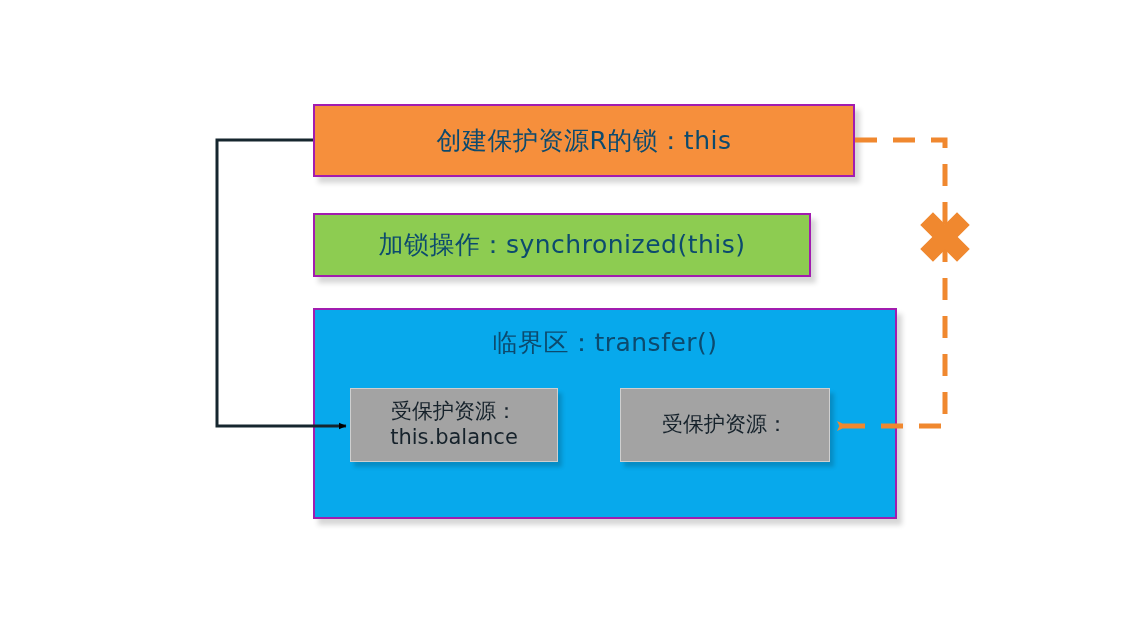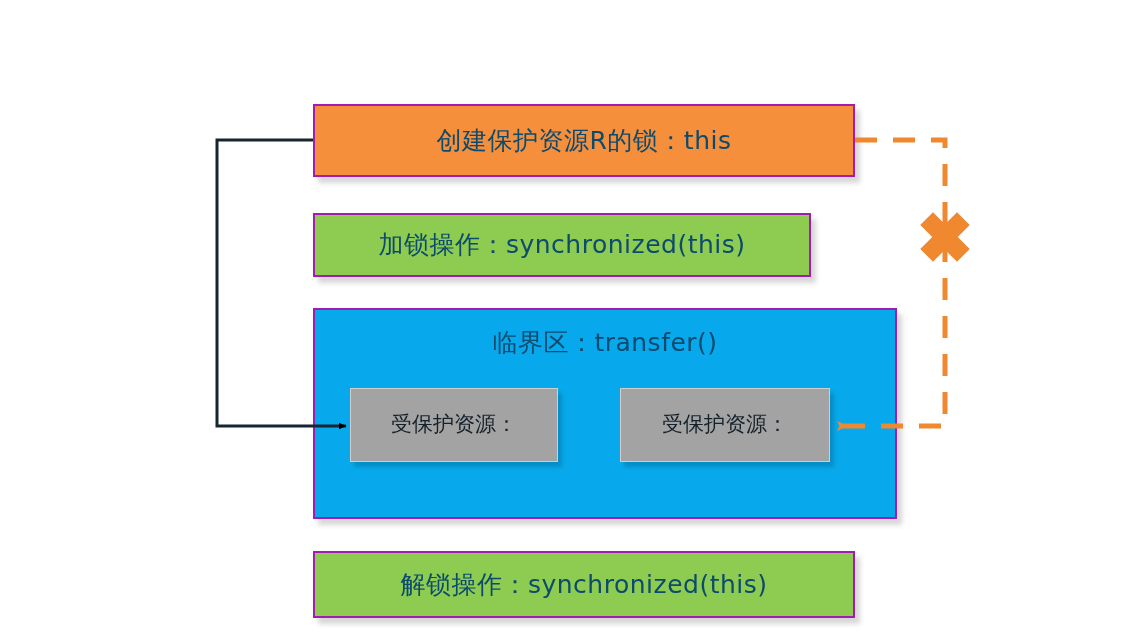--- a/index.html
+++ b/index.html
@@ -97,29 +97,27 @@
   <div class="box box-green" style="left:313px; top:213px; width:498px; height:64px;">
     <span class="box-label">加锁操作：synchronized(this)</span>
   </div>
 
   <div class="box box-blue" style="left:313px; top:308px; width:584px; height:211px;">
     <span class="blue-title">临界区：transfer()</span>
   </div>
 
   <div class="inner-box" style="left:350px; top:388px; width:208px; height:74px;">
     <span class="inner-line">受保护资源：</span>
+    <span class="inner-line">this.balance</span>
   </div>
 
   <div class="inner-box" style="left:620px; top:388px; width:210px; height:74px;">
     <span class="inner-line">受保护资源：</span>
   </div>
 
-  <div class="box box-green" style="left:313px; top:551px; width:542px; height:67px;">
-    <span class="box-label">解锁操作：synchronized(this)</span>
-  </div>
 
   <svg class="overlay" viewBox="0 0 1142 640">
     <defs>
       <marker id="arrow-black" markerWidth="9" markerHeight="9" refX="7.5" refY="4" orient="auto" markerUnits="userSpaceOnUse">
         <path d="M0,0.6 L8,4 L0,7.4 Z" fill="#000000"></path>
       </marker>
       <marker id="arrow-orange" markerWidth="12" markerHeight="12" refX="10" refY="5.5" orient="auto" markerUnits="userSpaceOnUse">
         <path d="M0,5.5 L11,0.4 L8.6,5.5 L11,10.6 Z" fill="#f0882f"></path>
       </marker>
     </defs>

